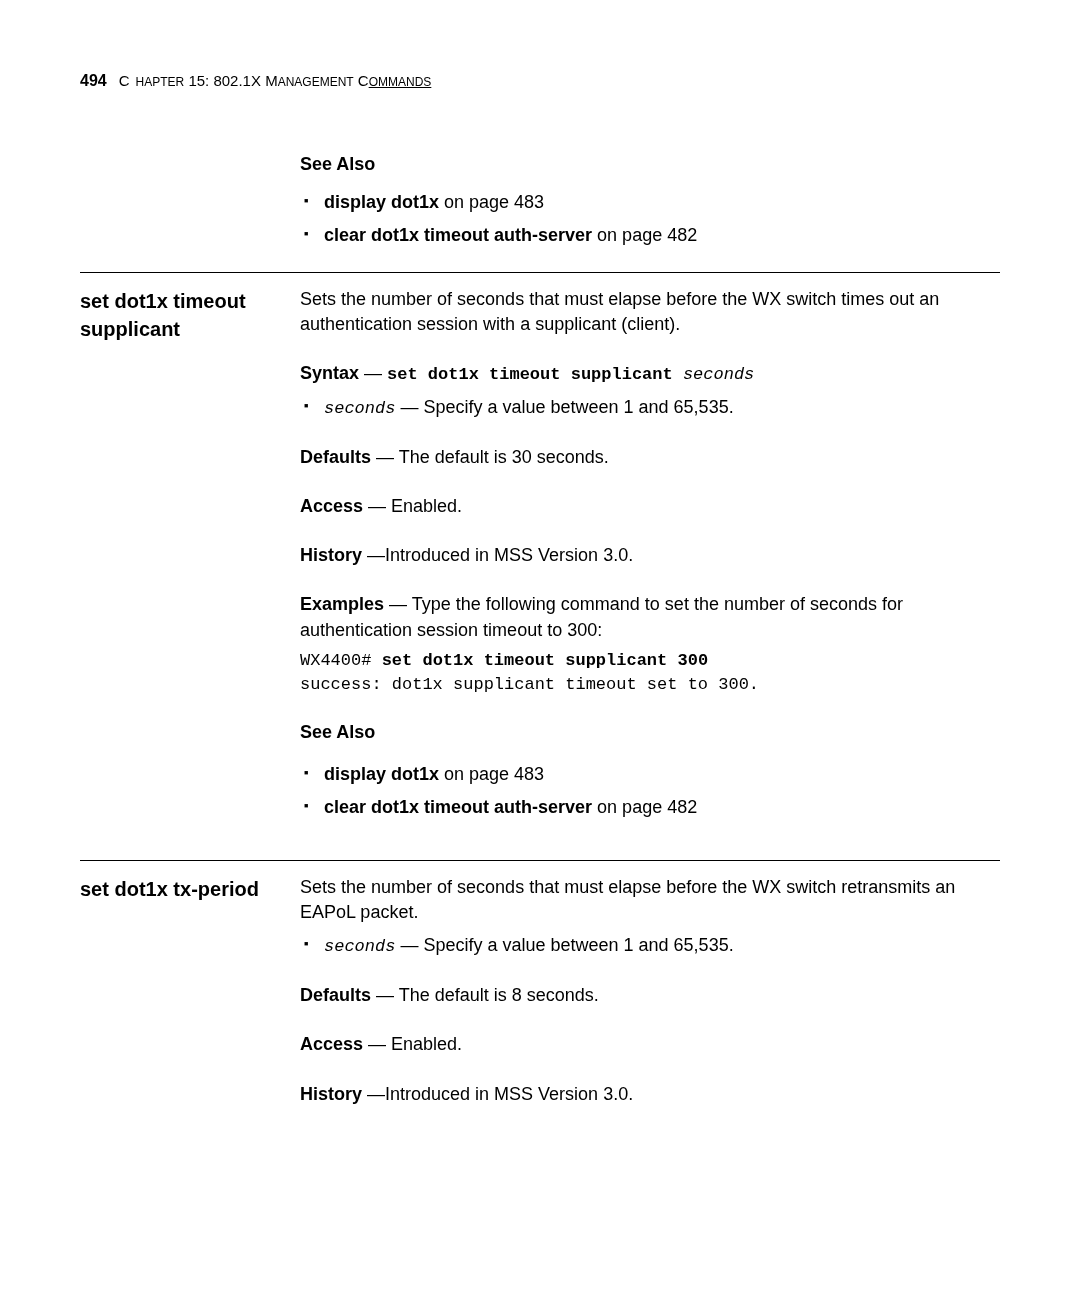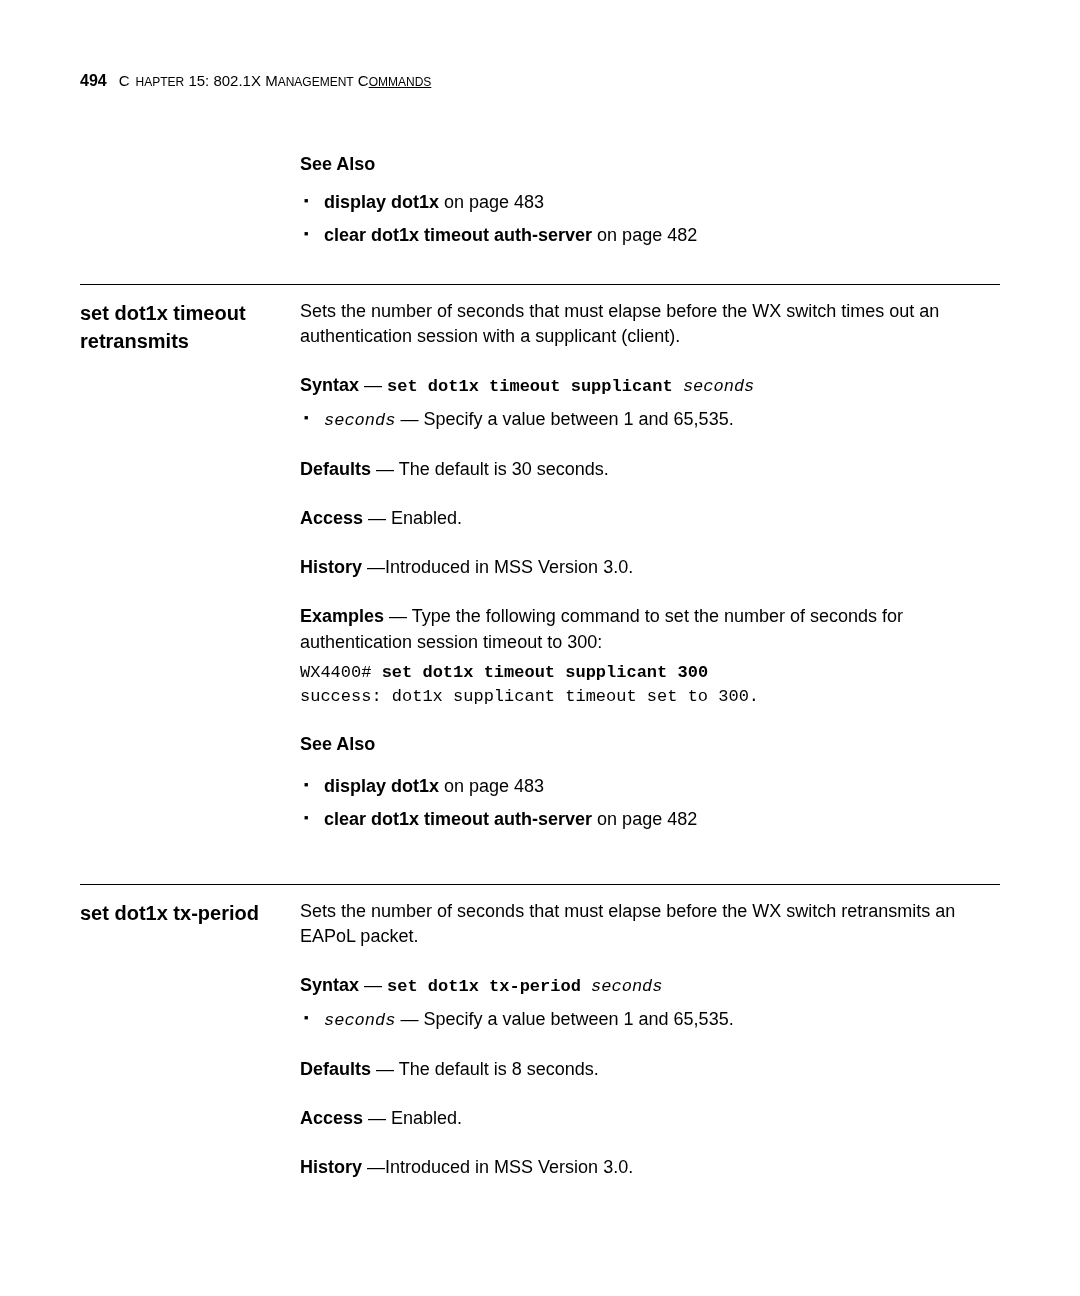--- a/index.html
+++ b/index.html
@@ -28,21 +28,21 @@
       font-variant: small-caps;
     }
     .main-area {
       margin-left: 220px;
     }
     .section-title-row {
       display: flex;
       align-items: flex-start;
       border-top: 1px solid #000;
       padding-top: 14px;
-      margin-top: 36px;
+      margin-top: 24px;
     }
     .section-title-left {
       width: 220px;
       flex-shrink: 0;
       font-weight: bold;
       font-size: 20px;
     }
     .section-title-right {
       flex: 1;
     }
@@ -98,21 +98,21 @@
     </li>
     <li>
       <span class="bold">clear dot1x timeout auth-server</span><span> on page 482</span>
     </li>
   </ul>
 </div>
 
 <div class="section-title-row">
   <div class="section-title-left">
     <div>set dot1x timeout</div>
-    <div>retransmits</div>
+    <div>supplicant</div>
   </div>
   <div class="section-title-right">
     <div>Sets the number of seconds that must elapse before the WX switch times out an authentication session with a supplicant (client).</div>
 
     <div class="block">
       <span class="bold">Syntax</span><span> — </span><span class="mono bold">set dot1x timeout supplicant </span><span class="italic-mono">seconds</span>
     </div>
 
     <ul class="bullet-list" style="margin-top:8px;">
       <li>
@@ -149,23 +149,20 @@
       </li>
     </ul>
   </div>
 </div>
 
 <div class="section-title-row">
   <div class="section-title-left">set dot1x tx-period</div>
   <div class="section-title-right">
     <div>Sets the number of seconds that must elapse before the WX switch retransmits an EAPoL packet.</div>
 
-    <div class="block">
-      <span class="bold">Syntax</span><span> — </span><span class="mono bold">set dot1x tx-period </span><span class="italic-mono">seconds</span>
-    </div>
 
     <ul class="bullet-list" style="margin-top:8px;">
       <li>
         <span class="italic-mono">seconds</span><span> — Specify a value between 1 and 65,535.</span>
       </li>
     </ul>
 
     <div class="block">
       <span class="bold">Defaults</span><span> — The default is 8 seconds.</span>
     </div>

